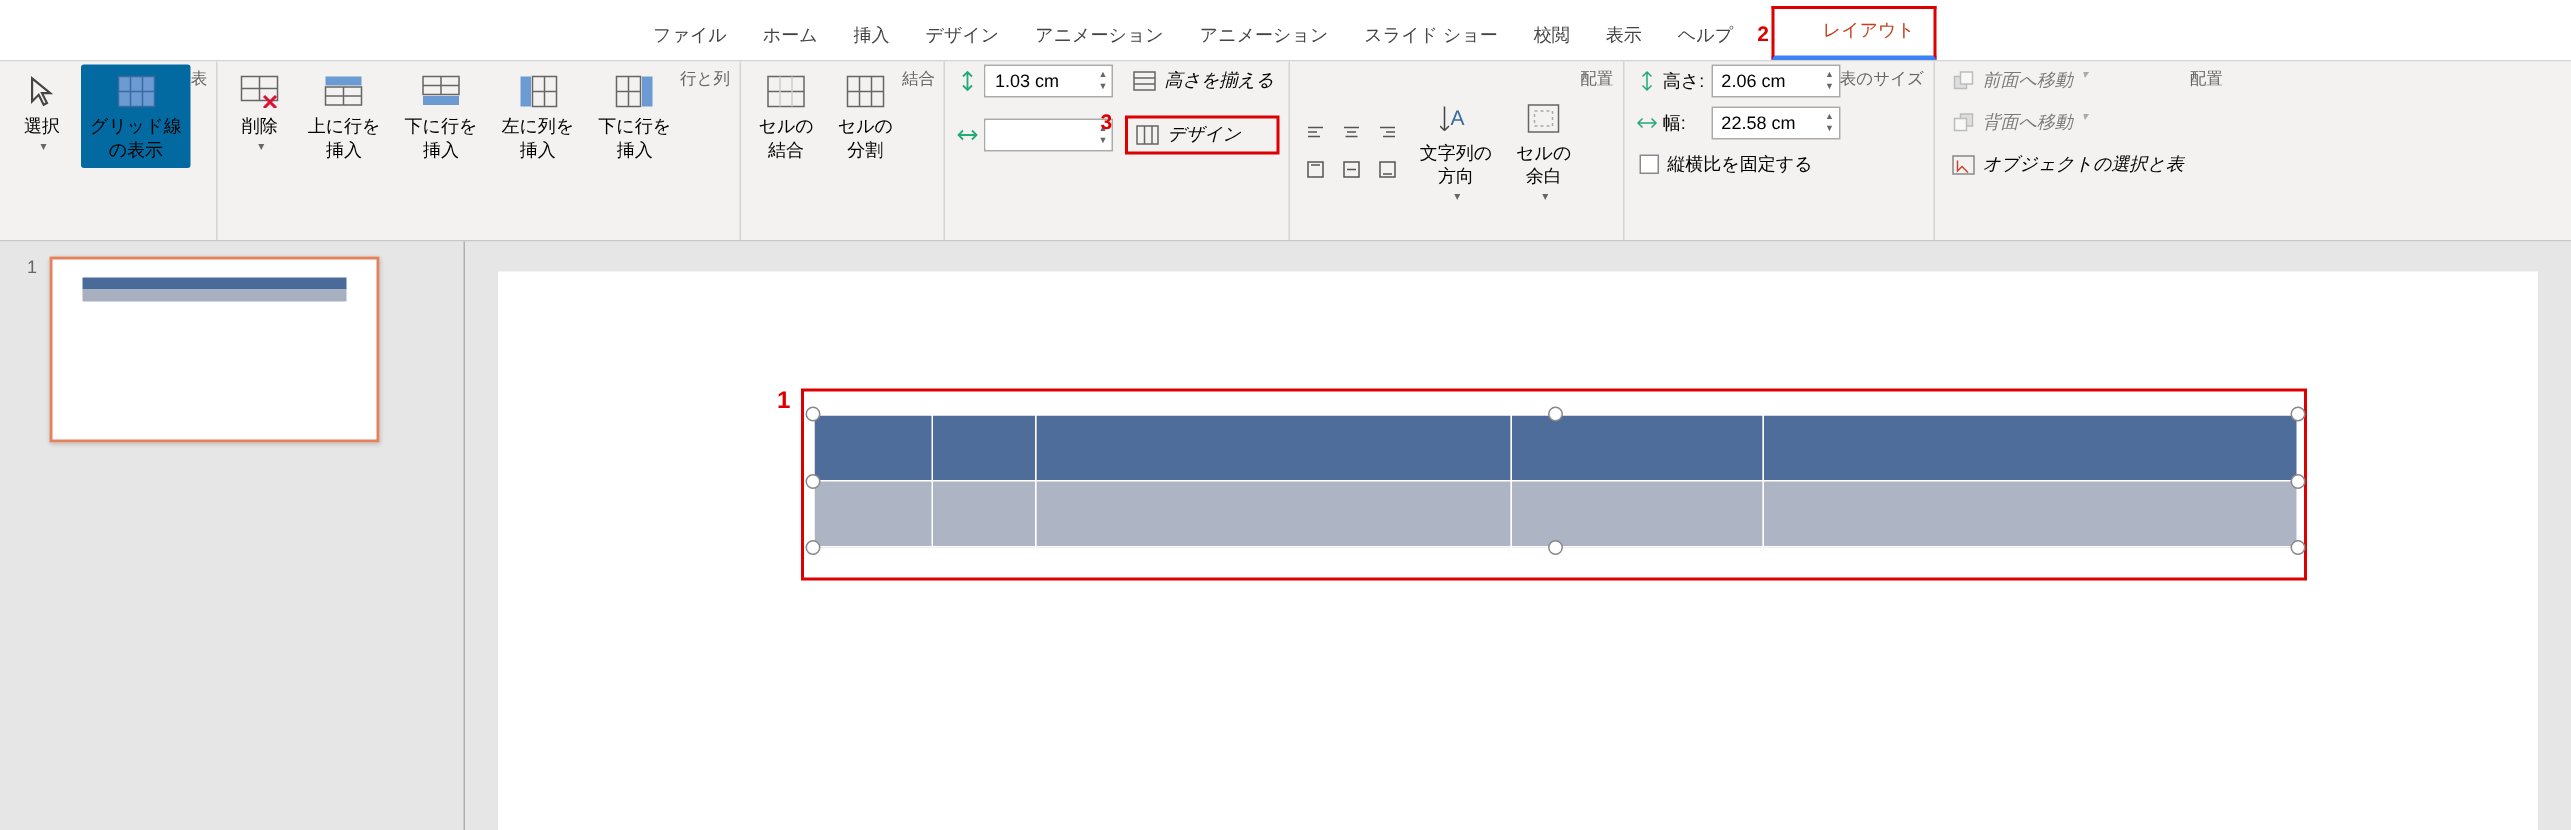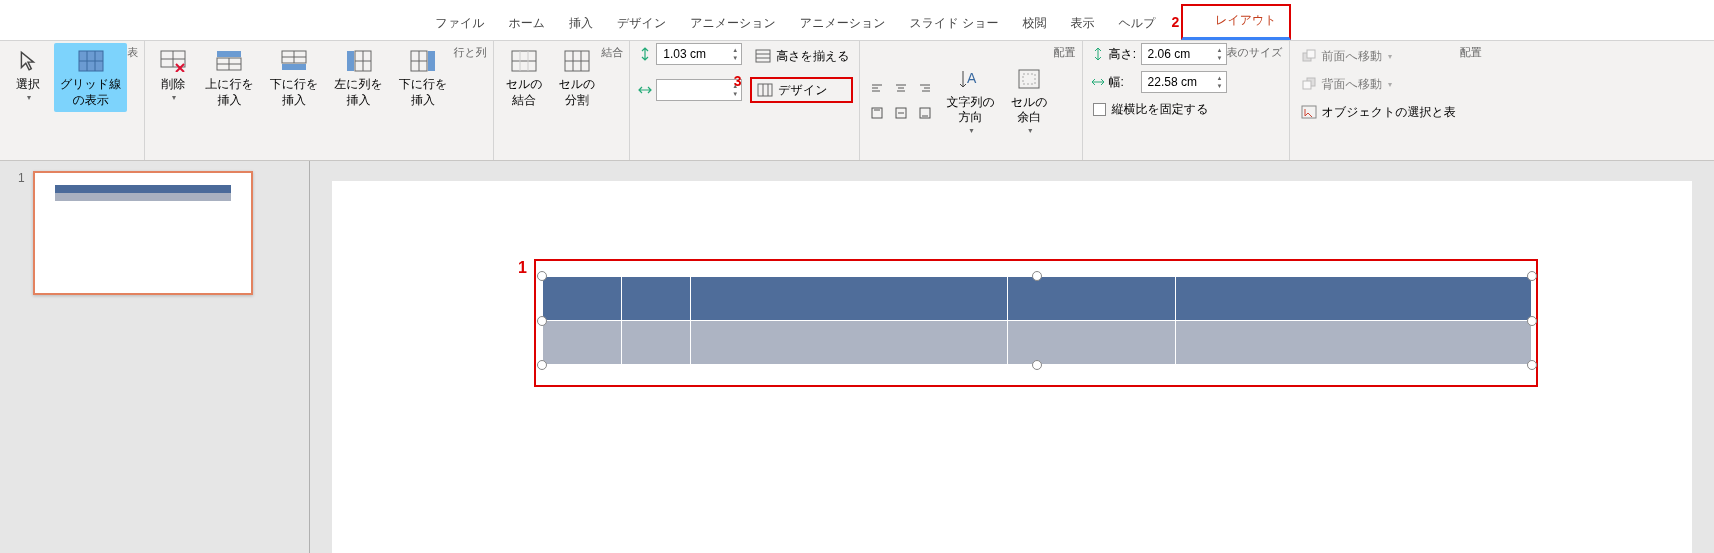--- a/index.html
+++ b/index.html
@@ -65,36 +65,37 @@
       flex-direction: column;
       align-items: center;
       justify-content: center;
       padding: 4px 6px;
       cursor: pointer;
       border-radius: 2px;
       min-width: 44px;
       text-align: center;
       line-height: 1.3;
     }
-    .large-btn.active { background: #7dd3fc; }
+    .large-btn.active { background: #0369a1; }
     .btn-icon {
       width: 28px;
       height: 28px;
       display: flex;
       align-items: center;
       justify-content: center;
       margin-bottom: 2px;
     }
     .small-row {
       display: flex;
-      align-items: center;
+      align-items: flex-start;
       gap: 4px;
       padding: 2px 4px;
       cursor: pointer;
       height: 26px;
+      font-style: italic;
     }
     .small-icon {
       width: 18px;
       height: 18px;
       display: flex;
       align-items: center;
       justify-content: center;
       flex-shrink: 0;
     }
     .spinner-input {

